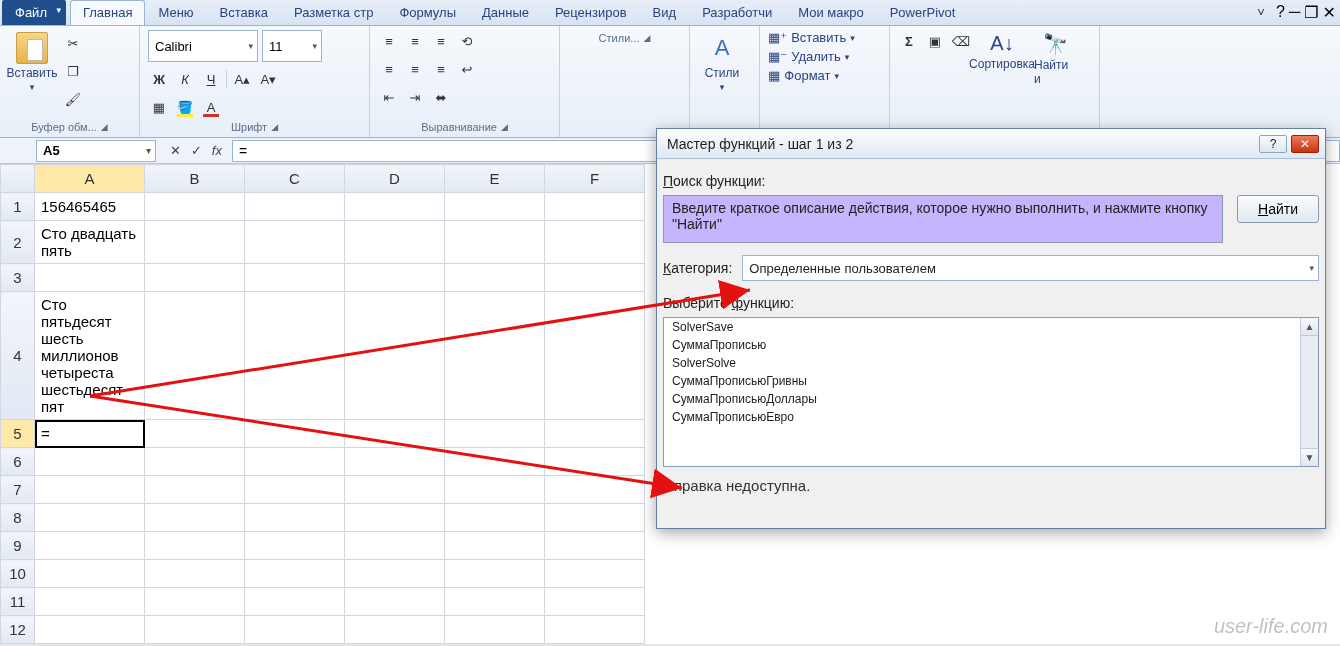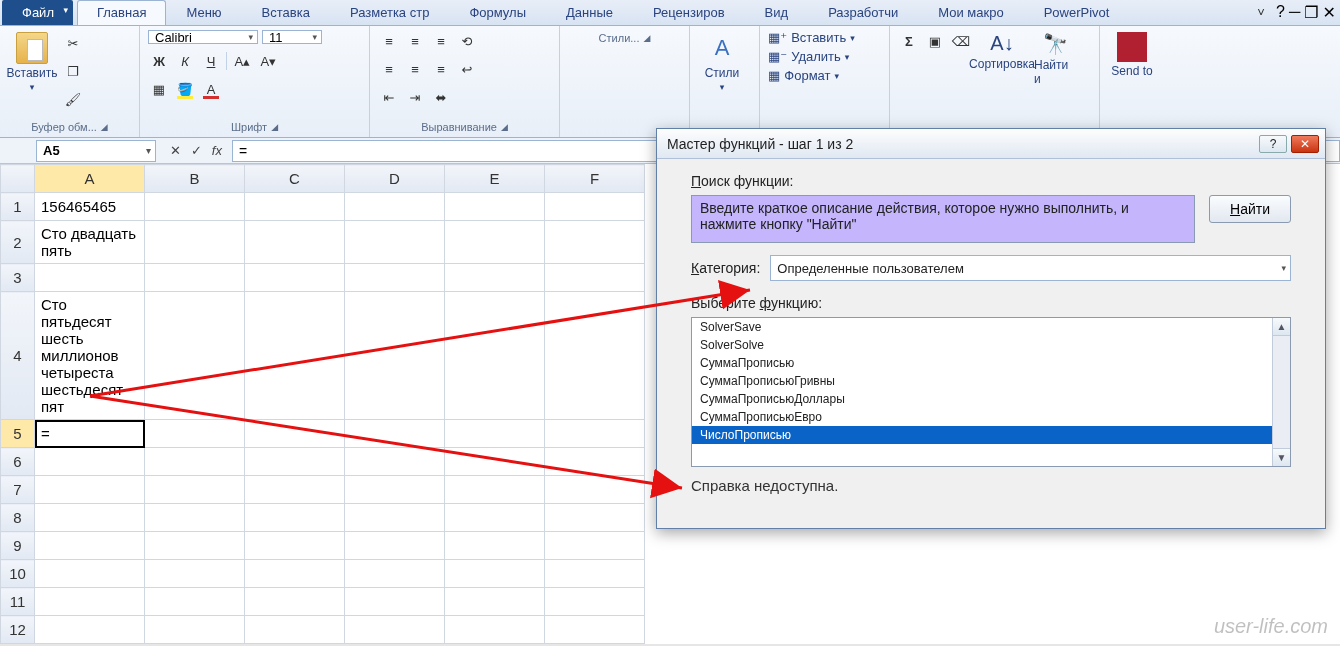--- a/index.html
+++ b/index.html
@@ -1,36 +1,36 @@
 <!DOCTYPE html>
 <html><head>
 <meta charset="utf-8">
 <style>
   * { box-sizing: border-box; margin: 0; padding: 0; font-family: "Segoe UI", Tahoma, sans-serif; }
   body { width: 1340px; height: 646px; overflow: hidden; background: #e6e6e6; position: relative; }
 
   
   .tabs { height: 26px; background: linear-gradient(#e8eef8,#d8e3f2); display: flex; align-items: flex-end; padding-left: 2px; border-bottom: 1px solid #9cb4d4; }
-  .tab { padding: 4px 19px 5px; font-size: 13px; color: #2a4480; border: 1px solid transparent; border-bottom: none; cursor: pointer; }
+  .tab { padding: 4px 12px 5px; font-size: 13px; color: #2a4480; border: 1px solid transparent; border-bottom: none; cursor: pointer; }
   .tab.file { background: #1f4e8c; color: #fff; border-radius: 2px 2px 0 0; margin-right: 4px; padding-right: 18px; position: relative; }
   .tab.file::after { content:"▾"; position:absolute; right:4px; font-size:9px; }
   .tab.active { background: #f6f9fd; border-color: #9cb4d4; border-radius: 3px 3px 0 0; color: #2a4480; }
 
   
   .ribbon { height: 112px; background: linear-gradient(#f6f9fd,#e8eff8); border-bottom: 1px solid #9cb4d4; display: flex; }
   .group { border-right: 1px solid #c2d2e6; padding: 4px 8px 2px; display: flex; flex-direction: column; justify-content: space-between; }
   .group-label { font-size: 11px; color: #5a6d8a; text-align: center; padding: 2px 0; display: flex; align-items: center; justify-content: center; gap: 4px; }
   .group-label .launcher { font-size: 9px; color: #5a6d8a; }
   .group-body { flex: 1; display: flex; gap: 6px; align-items: flex-start; }
   .bigbtn { width: 48px; display: flex; flex-direction: column; align-items: center; gap: 2px; padding: 2px; font-size: 12px; color: #2a4480; cursor: pointer; }
   .bigbtn .ico { width: 32px; height: 32px; background: #f0d080; border: 1px solid #c9a040; border-radius: 2px; }
   .col { display: flex; flex-direction: column; gap: 4px; }
   .row { display: flex; gap: 4px; align-items: center; }
   .smbtn { width: 22px; height: 22px; border: 1px solid transparent; display: flex; align-items: center; justify-content: center; font-size: 13px; color: #333; cursor: pointer; border-radius: 2px; }
-  .combo { height: 14px; border: 1px solid #9cb4d4; background: #fff; display: flex; align-items: center; padding: 0 16px 0 6px; font-size: 13px; position: relative; min-width: 60px; }
+  .combo { height: 32px; border: 1px solid #9cb4d4; background: #fff; display: flex; align-items: center; padding: 0 16px 0 6px; font-size: 13px; position: relative; min-width: 60px; }
   .combo::after { content:"▾"; position:absolute; right:4px; font-size:9px; color:#555; }
 
   
   .fxbar { height: 26px; background: #eef3fa; border-bottom: 1px solid #b5c5db; display: flex; align-items: center; }
   .namebox { width: 120px; height: 22px; border: 1px solid #9cb4d4; background: #fff; margin: 0 4px 0 36px; display: flex; align-items: center; padding: 0 18px 0 6px; font-size: 13px; font-weight: bold; position: relative; }
   .namebox::after { content:"▾"; position:absolute; right:4px; font-size:10px; color:#555; font-weight:normal; }
   .fxctrl { display: flex; gap: 10px; padding: 0 10px; align-items: center; }
   .fxctrl span { font-size: 13px; color: #444; cursor: pointer; }
   .fxinput { flex: 1; height: 22px; border: 1px solid #9cb4d4; background: #fff; padding: 0 6px; font-size: 14px; display: flex; align-items: center; }
 
@@ -44,21 +44,21 @@
   .grid th.active, .grid td.activehdr { background: #ffe9a8; }
   .grid td.sel { outline: 2px solid #000; outline-offset: -2px; }
   .corner { width: 34px; background: linear-gradient(#f2f5fa,#e2e9f3); }
 
   
   .dialog { position: absolute; left: 656px; top: 128px; width: 670px; background: #f0f0f0; border: 1px solid #6080a8; box-shadow: 0 4px 14px rgba(0,0,0,.35); }
   .dlg-title { height: 30px; background: linear-gradient(#fdfdfe,#e0e8f2); display: flex; align-items: center; justify-content: space-between; padding: 0 6px 0 10px; font-size: 14px; color: #222; border-bottom: 1px solid #b0c0d8; }
   .dlg-title .dbtns { display: flex; gap: 4px; }
   .dlg-title .dbtn { width: 28px; height: 18px; border: 1px solid #8aa; background: linear-gradient(#f7fafc,#dde7f0); border-radius: 2px; display: flex; align-items: center; justify-content: center; font-size: 12px; cursor: pointer; }
   .dlg-title .dbtn.close { background: linear-gradient(#ef7a5d,#c93410); color: #fff; border-color:#a02000; }
-  .dlg-body { padding: 14px 34px; font-size: 14px; color: #222; }
+  .dlg-body { padding: 14px 6px; font-size: 14px; color: #222; }
   .dlg-body label { display: block; margin-bottom: 6px; }
   .searchrow { display: flex; gap: 14px; align-items: flex-start; margin-bottom: 12px; }
   .searchbox { flex: 1; height: 48px; border: 1px solid #8a9ab0; background: #c4b5fd; padding: 4px 8px; font-size: 14px; color: #222; }
   .btn { height: 28px; padding: 0 20px; border: 1px solid #8a9ab0; background: linear-gradient(#fafcfe,#e2e8f0); border-radius: 3px; font-size: 14px; cursor: pointer; }
   .catrow { display: flex; align-items: center; gap: 10px; margin-bottom: 14px; }
   .catrow .combo { flex: 1; height: 26px; }
   .listbox { border: 1px solid #8a9ab0; background: #fff; height: 150px; overflow: hidden; position: relative; margin-bottom: 10px; }
   .listbox .item { padding: 2px 8px; font-size: 12px; cursor: pointer; }
   .listbox .item.sel { background: #0a64c8; color: #fff; }
   .listbox .scroll { position:absolute; right:0; top:0; bottom:0; width:18px; background:#eaeef4; border-left:1px solid #c0ccdc; }
@@ -234,29 +234,20 @@
         <span>Сортировка</span>
       </div>
       <div class="bigbtn">
         <div style="font-size:20px">🔭</div>
         <span>Найти и</span>
       </div>
     </div>
     <div class="group-label"></div>
   </div>
 
-  <div class="group" style="width:80px;border-right:none">
-    <div class="group-body">
-      <div class="bigbtn">
-        <div style="width:30px;height:30px;background:#b02030"></div>
-        <span>Send to</span>
-      </div>
-    </div>
-    <div class="group-label"></div>
-  </div>
 </div>
 
 <div class="fxbar">
   <div class="namebox">A5</div>
   <div class="fxctrl">
     <span>✕</span>
     <span>✓</span>
     <span style="font-style:italic">fx</span>
   </div>
   <div class="fxinput">=</div>
@@ -400,26 +391,25 @@
       <div class="searchbox">Введите краткое описание действия, которое нужно выполнить, и нажмите кнопку "Найти"</div>
       <button class="btn underline-first">Найти</button>
     </div>
     <div class="catrow">
       <span class="underline-first">Категория:</span>
       <div class="combo">Определенные пользователем</div>
     </div>
     <label>Выберите <u>ф</u>ункцию:</label>
     <div class="listbox" id="fnlist">
       <div class="item">SolverSave</div>
+        <div class="item">СуммаПрописью</div>
         <div class="item">SolverSolve</div>
-        <div class="item">СуммаПрописью</div>
         <div class="item">СуммаПрописьюГривны</div>
         <div class="item">СуммаПрописьюДоллары</div>
         <div class="item">СуммаПрописьюЕвро</div>
-        <div class="item sel">ЧислоПрописью</div>
         <div class="scroll">
         <div class="arr">▲</div>
         <div class="arr dn">▼</div>
       </div>
     </div>
     <div class="desc">Справка недоступна.</div>
   </div>
 </div>
 
 <svg class="anno" style="left:0;top:0" width="1340" height="646">

